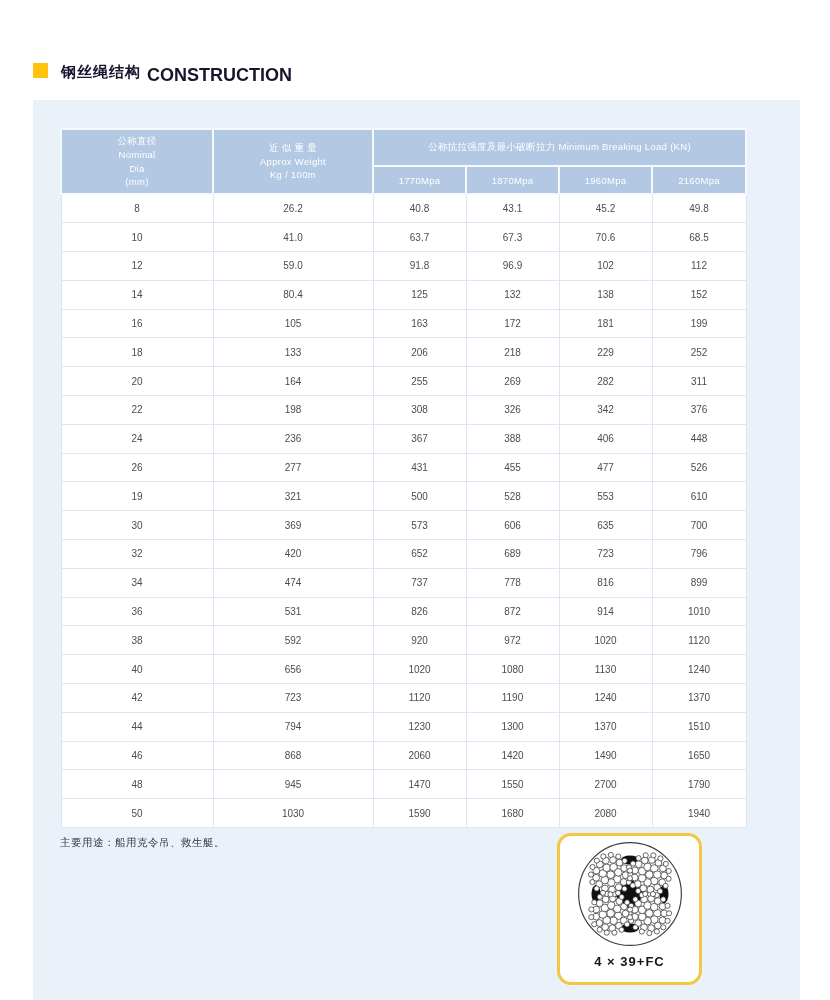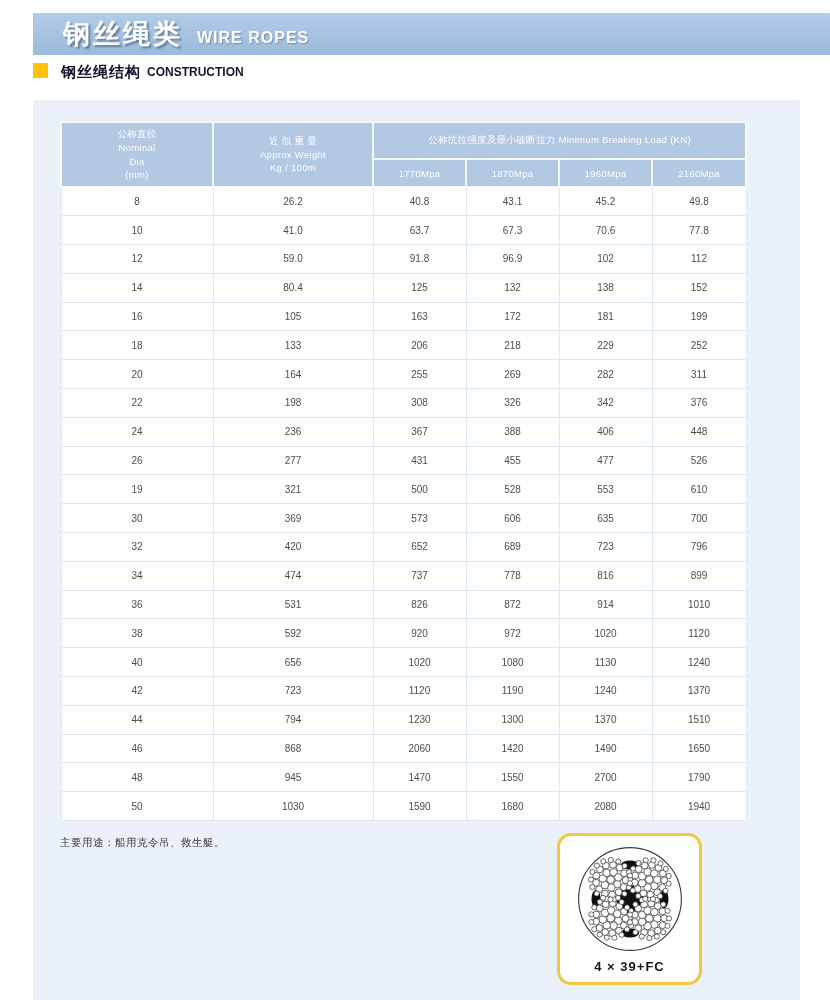--- a/index.html
+++ b/index.html
@@ -19,60 +19,55 @@
     text-shadow:2px 2px 2px rgba(55,70,95,.55);
   }
   .banner-en {
     font-size:16px; font-weight:bold; color:#ffffff; letter-spacing:1px;
     margin-left:14px; margin-top:8px; text-shadow:1px 1px 1px rgba(55,70,95,.4);
   }
   
   .section-head { position:absolute; left:33px; top:63px; height:22px; display:flex; }
   .bullet { width:15px; height:15px; background:#FFC20E; flex:0 0 auto; }
   .sec-zh { font-size:15px; font-weight:bold; color:#15152e; letter-spacing:1px; margin-left:13px; }
-  .sec-en { font-size:12px; font-weight:bold; color:#15152e; margin-left:6px; margin-top:2px; }
+  .sec-en { font-size:18px; font-weight:bold; color:#15152e; margin-left:6px; margin-top:2px; }
   
   .panel { position:absolute; left:33px; top:100px; width:767px; height:900px; background:#ebf1f9; }
   
   table.spec {
-    position:absolute; left:27px; top:21px; width:685px;
+    position:absolute; left:27px; top:28px; width:685px;
     border-collapse:collapse; table-layout:fixed;
   }
   table.spec th {
     background:#b3c8e2; color:#ffffff; font-weight:normal; font-size:9.5px;
     border:2px solid #f6f9fc; text-align:center; letter-spacing:.3px;
   }
   table.spec th.group-th { height:37px; }
   table.spec th.grade-th { height:28px; }
   table.spec th .hline { line-height:1.45; }
   table.spec td {
     height:28.8px; background:#ffffff; border:1px solid #dde7f3;
     font-size:10px; color:#4d4d4d; text-align:center;
   }
   
   .footnote { position:absolute; left:27px; top:736px; font-size:10.5px; color:#37373f; letter-spacing:.5px; }
   
   .diagram-box {
     position:absolute; left:557px; top:833px; width:145px; height:152px;
     background:#ffffff; border:3px solid #f2c744; border-radius:14px;
     display:flex; flex-direction:column; align-items:center; justify-content:flex-start;
-    padding-top:5px;
   }
   .diagram-box svg { width:116px; height:116px; display:block; }
   .diagram-label { font-size:13px; font-weight:bold; color:#161616; letter-spacing:1px; margin-top:2px; }
 </style>
 </head>
 <body>
 
 <div class="page">
 
-  <div class="banner">
-    <span class="banner-zh">钢丝绳类</span>
-    <span class="banner-en">WIRE ROPES</span>
-  </div>
 
   <div class="section-head">
     <span class="bullet"></span>
     <span class="sec-zh">钢丝绳结构</span>
     <span class="sec-en">CONSTRUCTION</span>
   </div>
 
   <div class="panel">
 
     <table class="spec">
@@ -116,21 +111,21 @@
           <td>43.1</td>
           <td>45.2</td>
           <td>49.8</td>
         </tr>
           <tr>
           <td>10</td>
           <td>41.0</td>
           <td>63.7</td>
           <td>67.3</td>
           <td>70.6</td>
-          <td>77.8</td>
+          <td>68.5</td>
         </tr>
           <tr>
           <td>12</td>
           <td>59.0</td>
           <td>91.8</td>
           <td>96.9</td>
           <td>102</td>
           <td>112</td>
         </tr>
           <tr>

